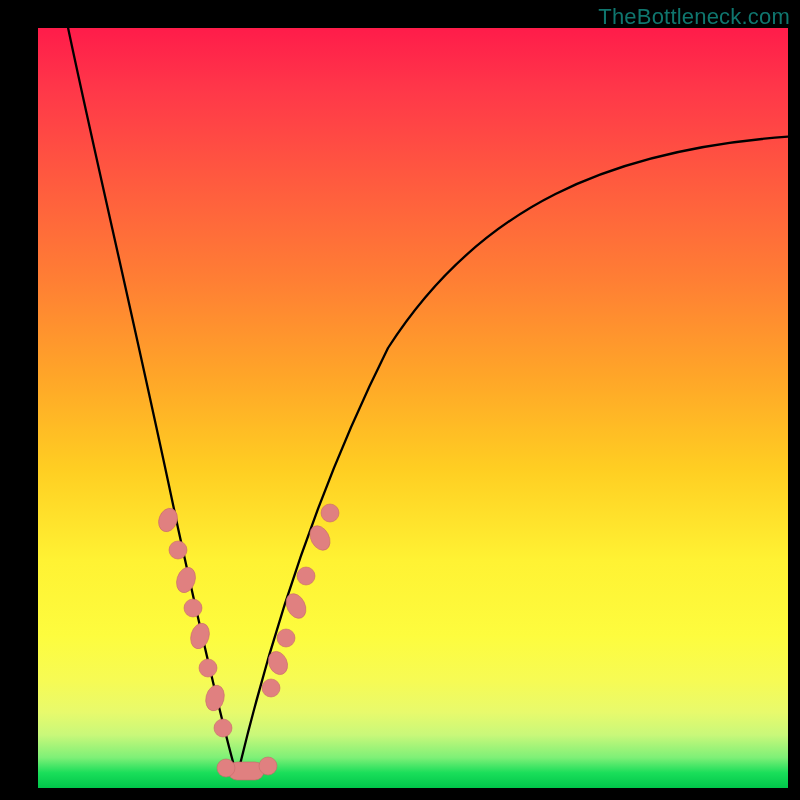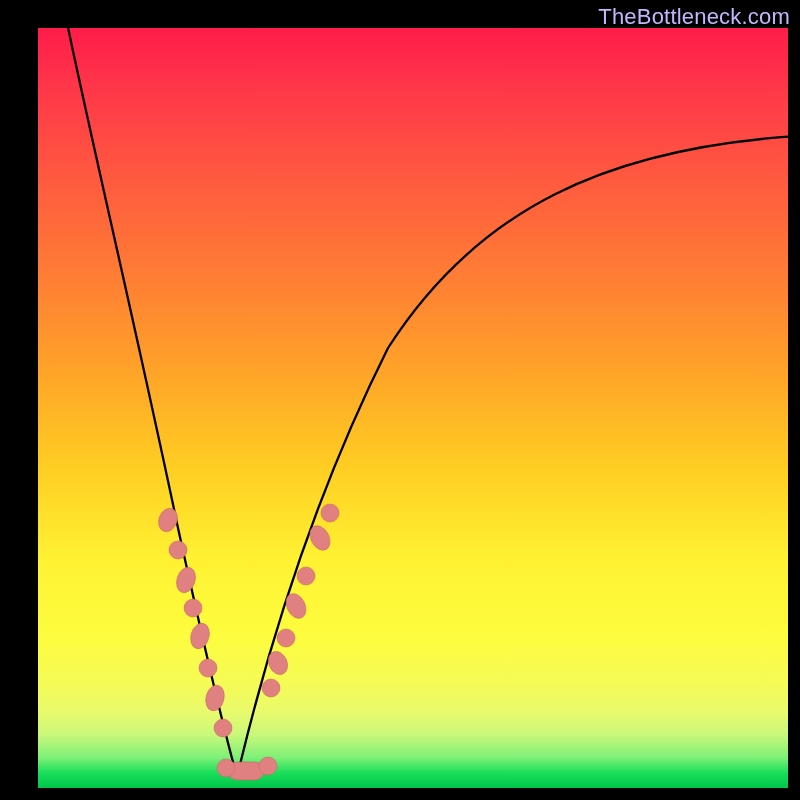--- a/index.html
+++ b/index.html
@@ -38,21 +38,21 @@
       #c9f87a 93%,
       #7ef077 96%,
       #1ade5a 98%,
       #00c64a 100%
     );
   }
   .watermark {
     position: absolute;
     top: 4px;
     right: 10px;
-    color: #c4b5fd;
+    color: #0f766e;
     font-size: 22px;
     font-weight: 500;
     letter-spacing: 0.2px;
     user-select: none;
   }
   svg.curves {
     position: absolute;
     left: 0;
     top: 0;
     width: 750px;

